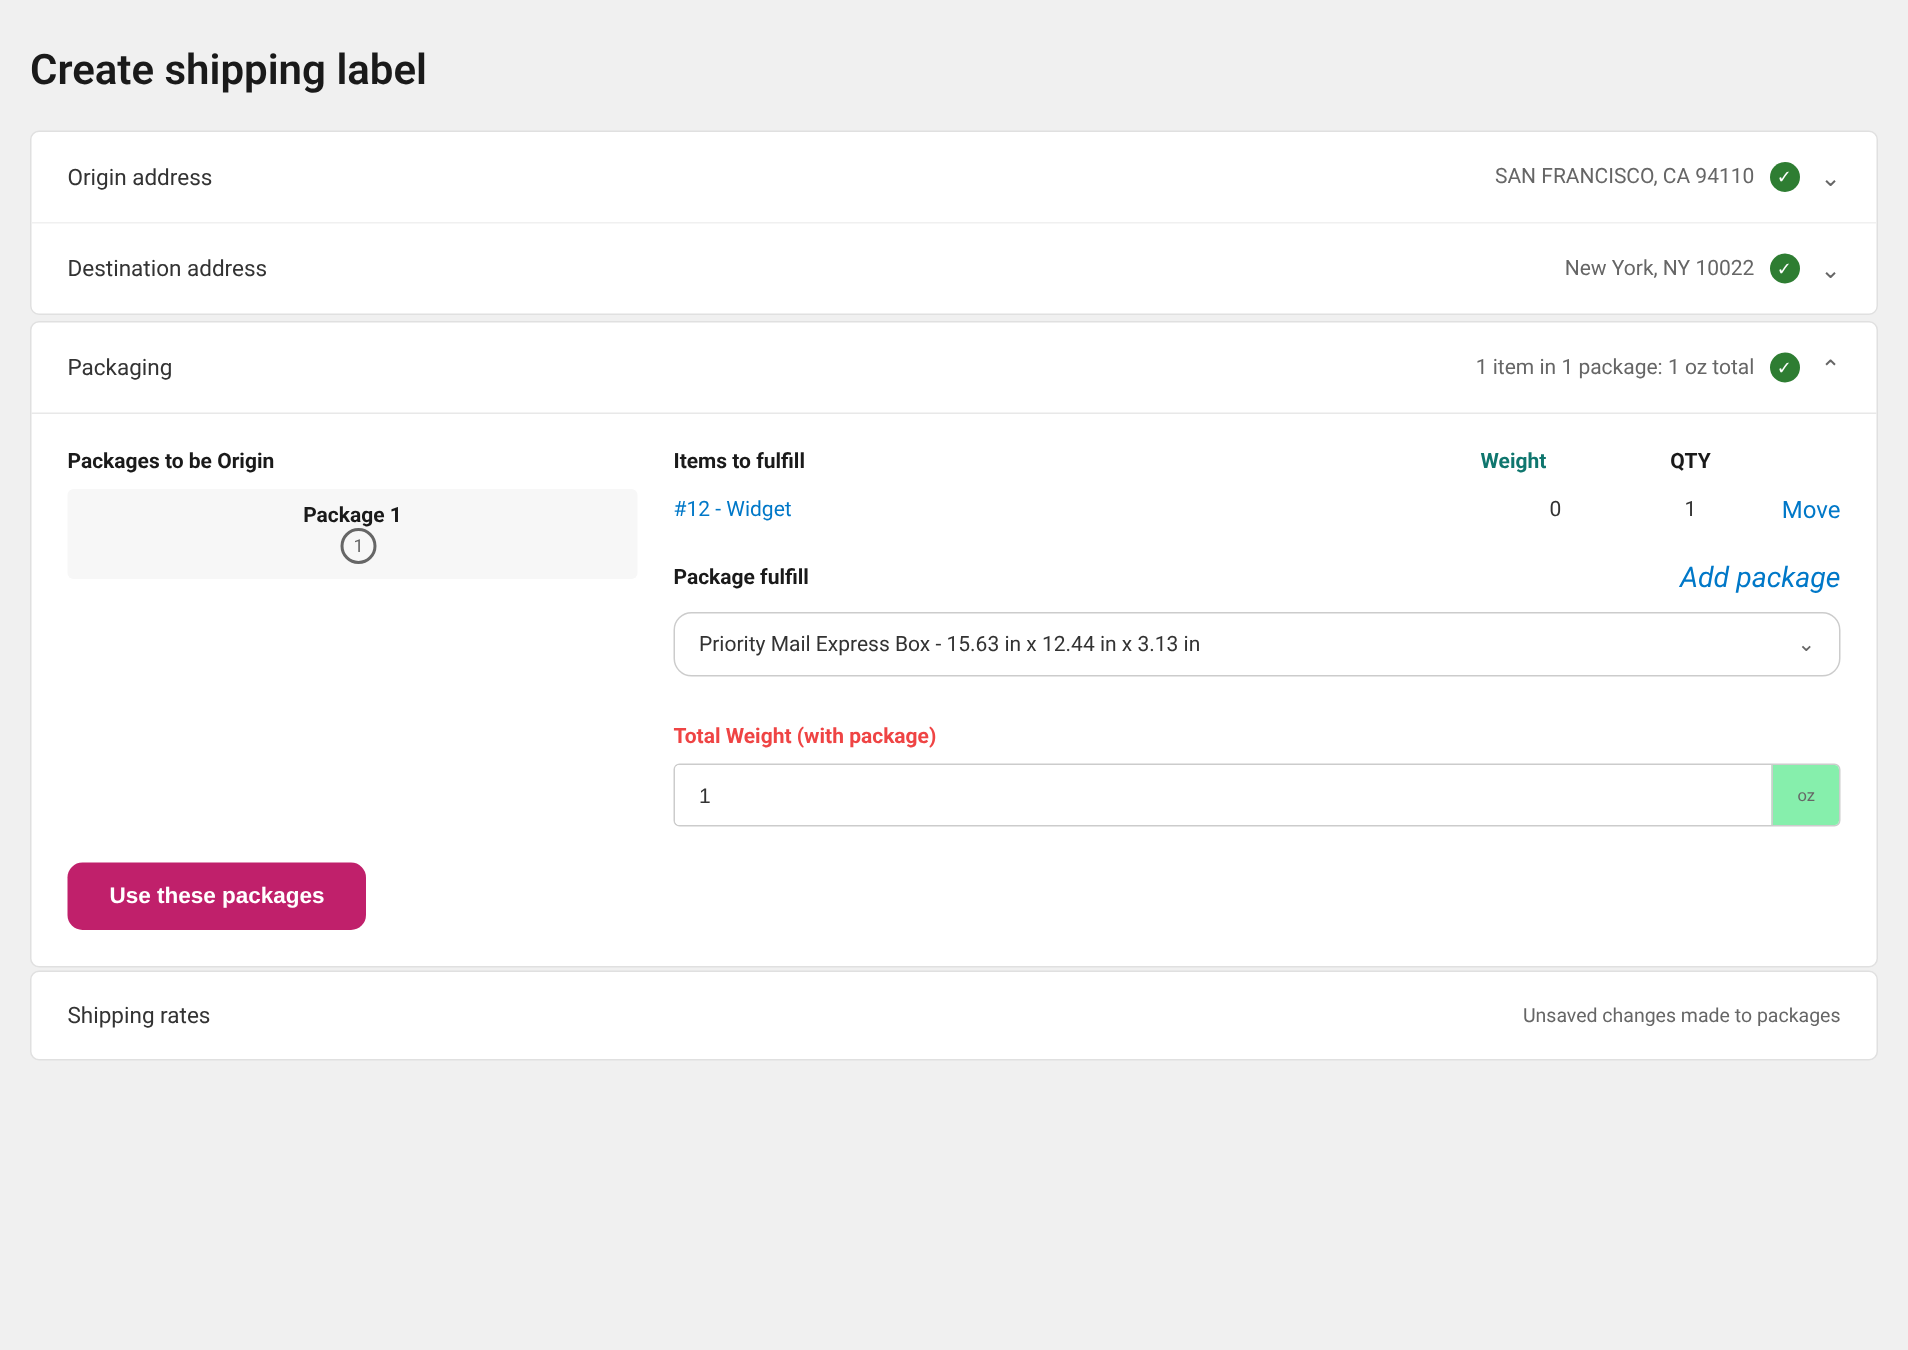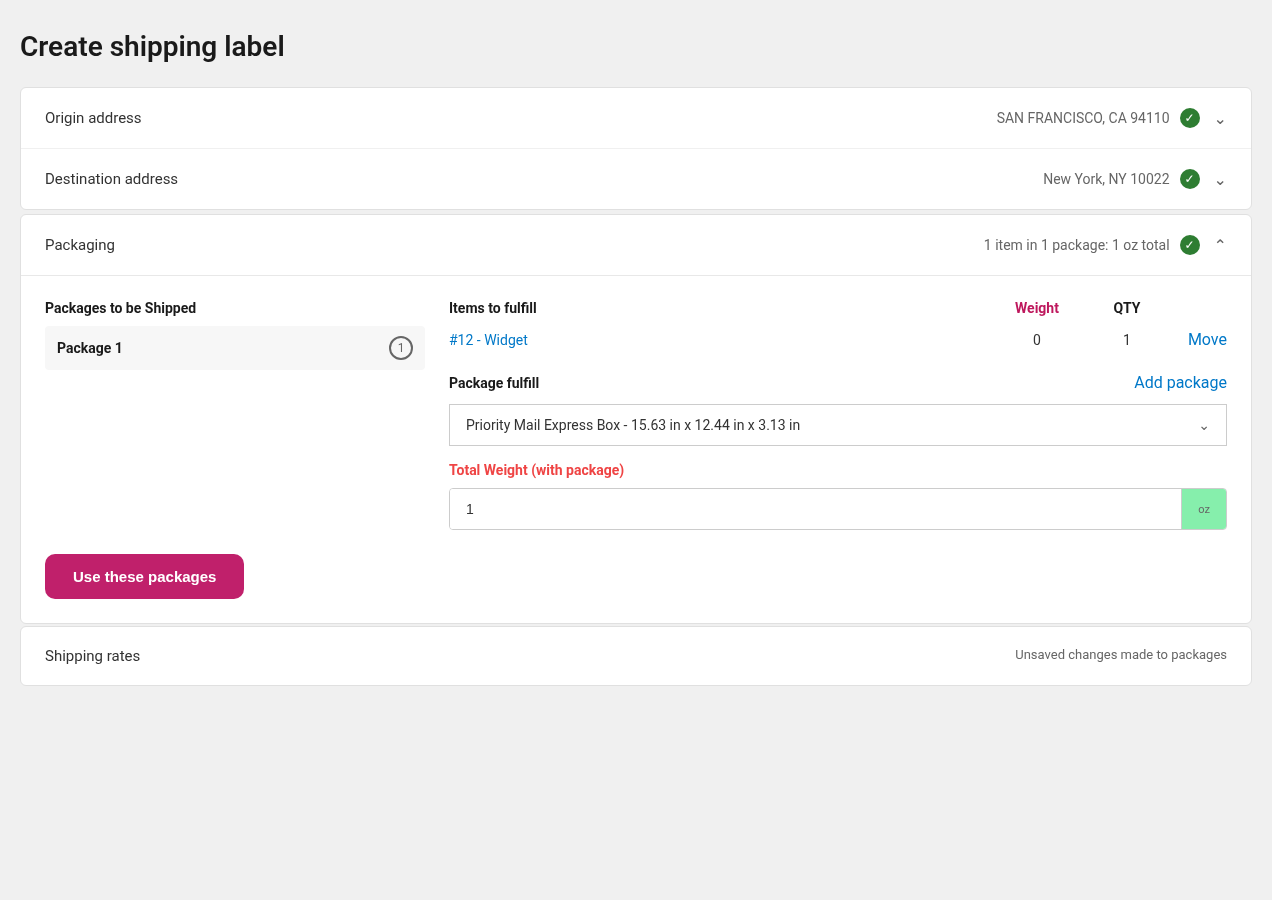--- a/index.html
+++ b/index.html
@@ -106,41 +106,41 @@
     }
     .items-header-label {
       font-size: 14px;
       font-weight: 700;
       color: #1a1a1a;
       flex: 1;
     }
     .weight-header {
       font-size: 14px;
       font-weight: 700;
-      color: #be185d;
+      color: #0f766e;
       width: 100px;
-      text-align: center;
     }
     .qty-header {
       font-size: 14px;
       font-weight: 700;
       color: #1a1a1a;
       width: 80px;
       text-align: center;
     }
     .move-spacer {
       width: 60px;
     }
     .package-item-row {
       display: flex;
       align-items: center;
       background: #f7f7f7;
       border-radius: 4px;
       padding: 10px 12px;
       gap: 0;
+      flex-direction: column;
     }
     .package-name {
       font-size: 14px;
       font-weight: 700;
       color: #1a1a1a;
       flex: 1;
     }
     .package-badge {
       width: 24px;
       height: 24px;
@@ -187,38 +187,39 @@
       align-items: center;
       justify-content: space-between;
       margin-bottom: 12px;
     }
     .package-details-label {
       font-size: 14px;
       font-weight: 700;
       color: #1a1a1a;
     }
     .add-package-link {
-      font-size: 16px;
+      font-size: 19px;
       color: #0078c8;
       text-decoration: none;
       cursor: pointer;
+      font-style: italic;
     }
     .select-box {
       width: 100%;
       border: 1px solid #ccc;
-      border-radius: 0;
+      border-radius: 12px;
       padding: 12px 16px;
       font-size: 14px;
       color: #333;
       background: #fff;
       display: flex;
       align-items: center;
       justify-content: space-between;
       cursor: pointer;
-      margin-bottom: 16px;
+      margin-bottom: 32px;
     }
     .select-chevron {
       font-size: 14px;
       color: #666;
     }
     .total-weight-label {
       font-size: 14px;
       font-weight: 700;
       color: #ef4444;
       margin-bottom: 10px;
@@ -259,21 +260,21 @@
       margin-top: 24px;
     }
     .shipping-rates-card {
       background: #fff;
       border: 1px solid #e0e0e0;
       border-radius: 6px;
       margin-top: 2px;
     }
     .shipping-rates-header {
       display: flex;
-      align-items: flex-start;
+      align-items: center;
       justify-content: space-between;
       padding: 20px 24px;
       border-radius: 29px;
     }
     .shipping-rates-label {
       font-size: 15px;
       color: #333;
     }
     .shipping-rates-right {
       font-size: 13px;
@@ -313,21 +314,21 @@
         <span class="section-status">1 item in 1 package: 1 oz total</span>
         <div class="check-icon">✓</div>
         <span class="chevron">⌃</span>
       </div>
     </div>
 
     <div class="packaging-body">
       <div class="packages-grid">
 
         <div>
-          <div class="packages-col-header">Packages to be Shipped</div>
+          <div class="packages-col-header">Packages to be Origin</div>
           <div class="package-item-row">
             <span class="package-name">Package 1</span>
             <div class="package-badge">1</div>
           </div>
         </div>
 
         <div class="items-col" style="padding-left: 24px;">
           <div class="items-header-row">
             <span class="items-header-label">Items to fulfill</span>
             <span class="weight-header">Weight</span>

